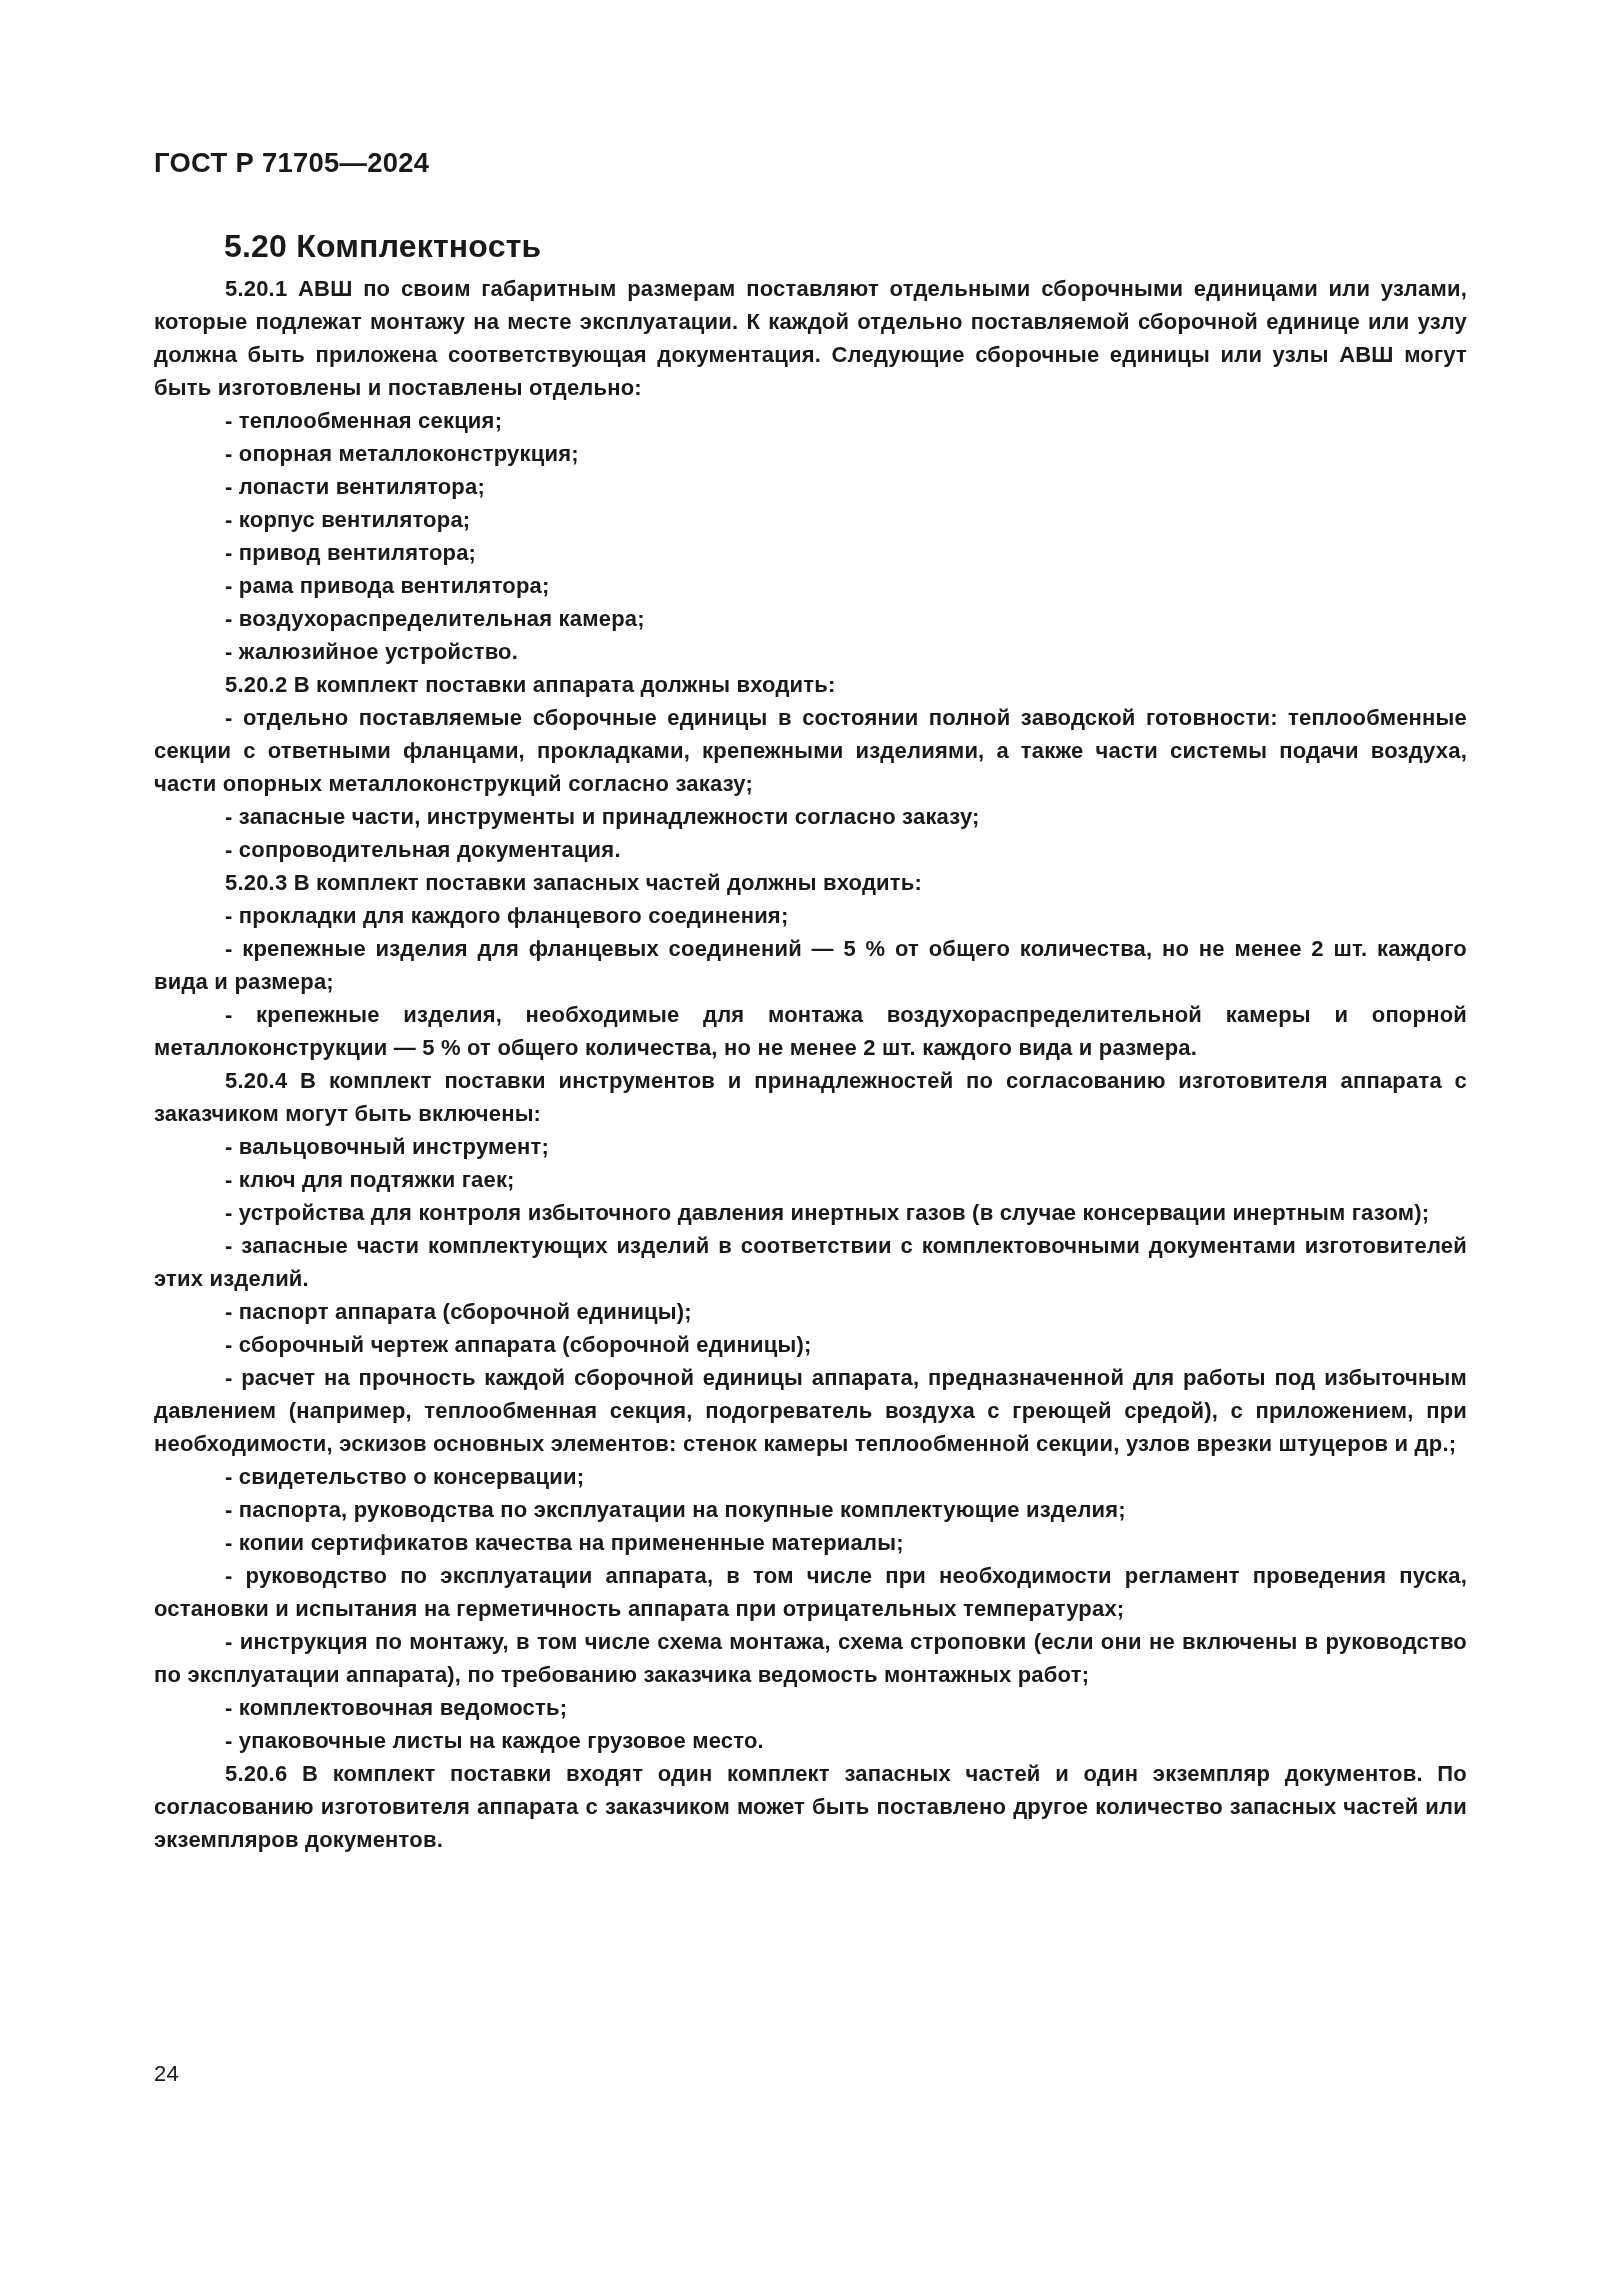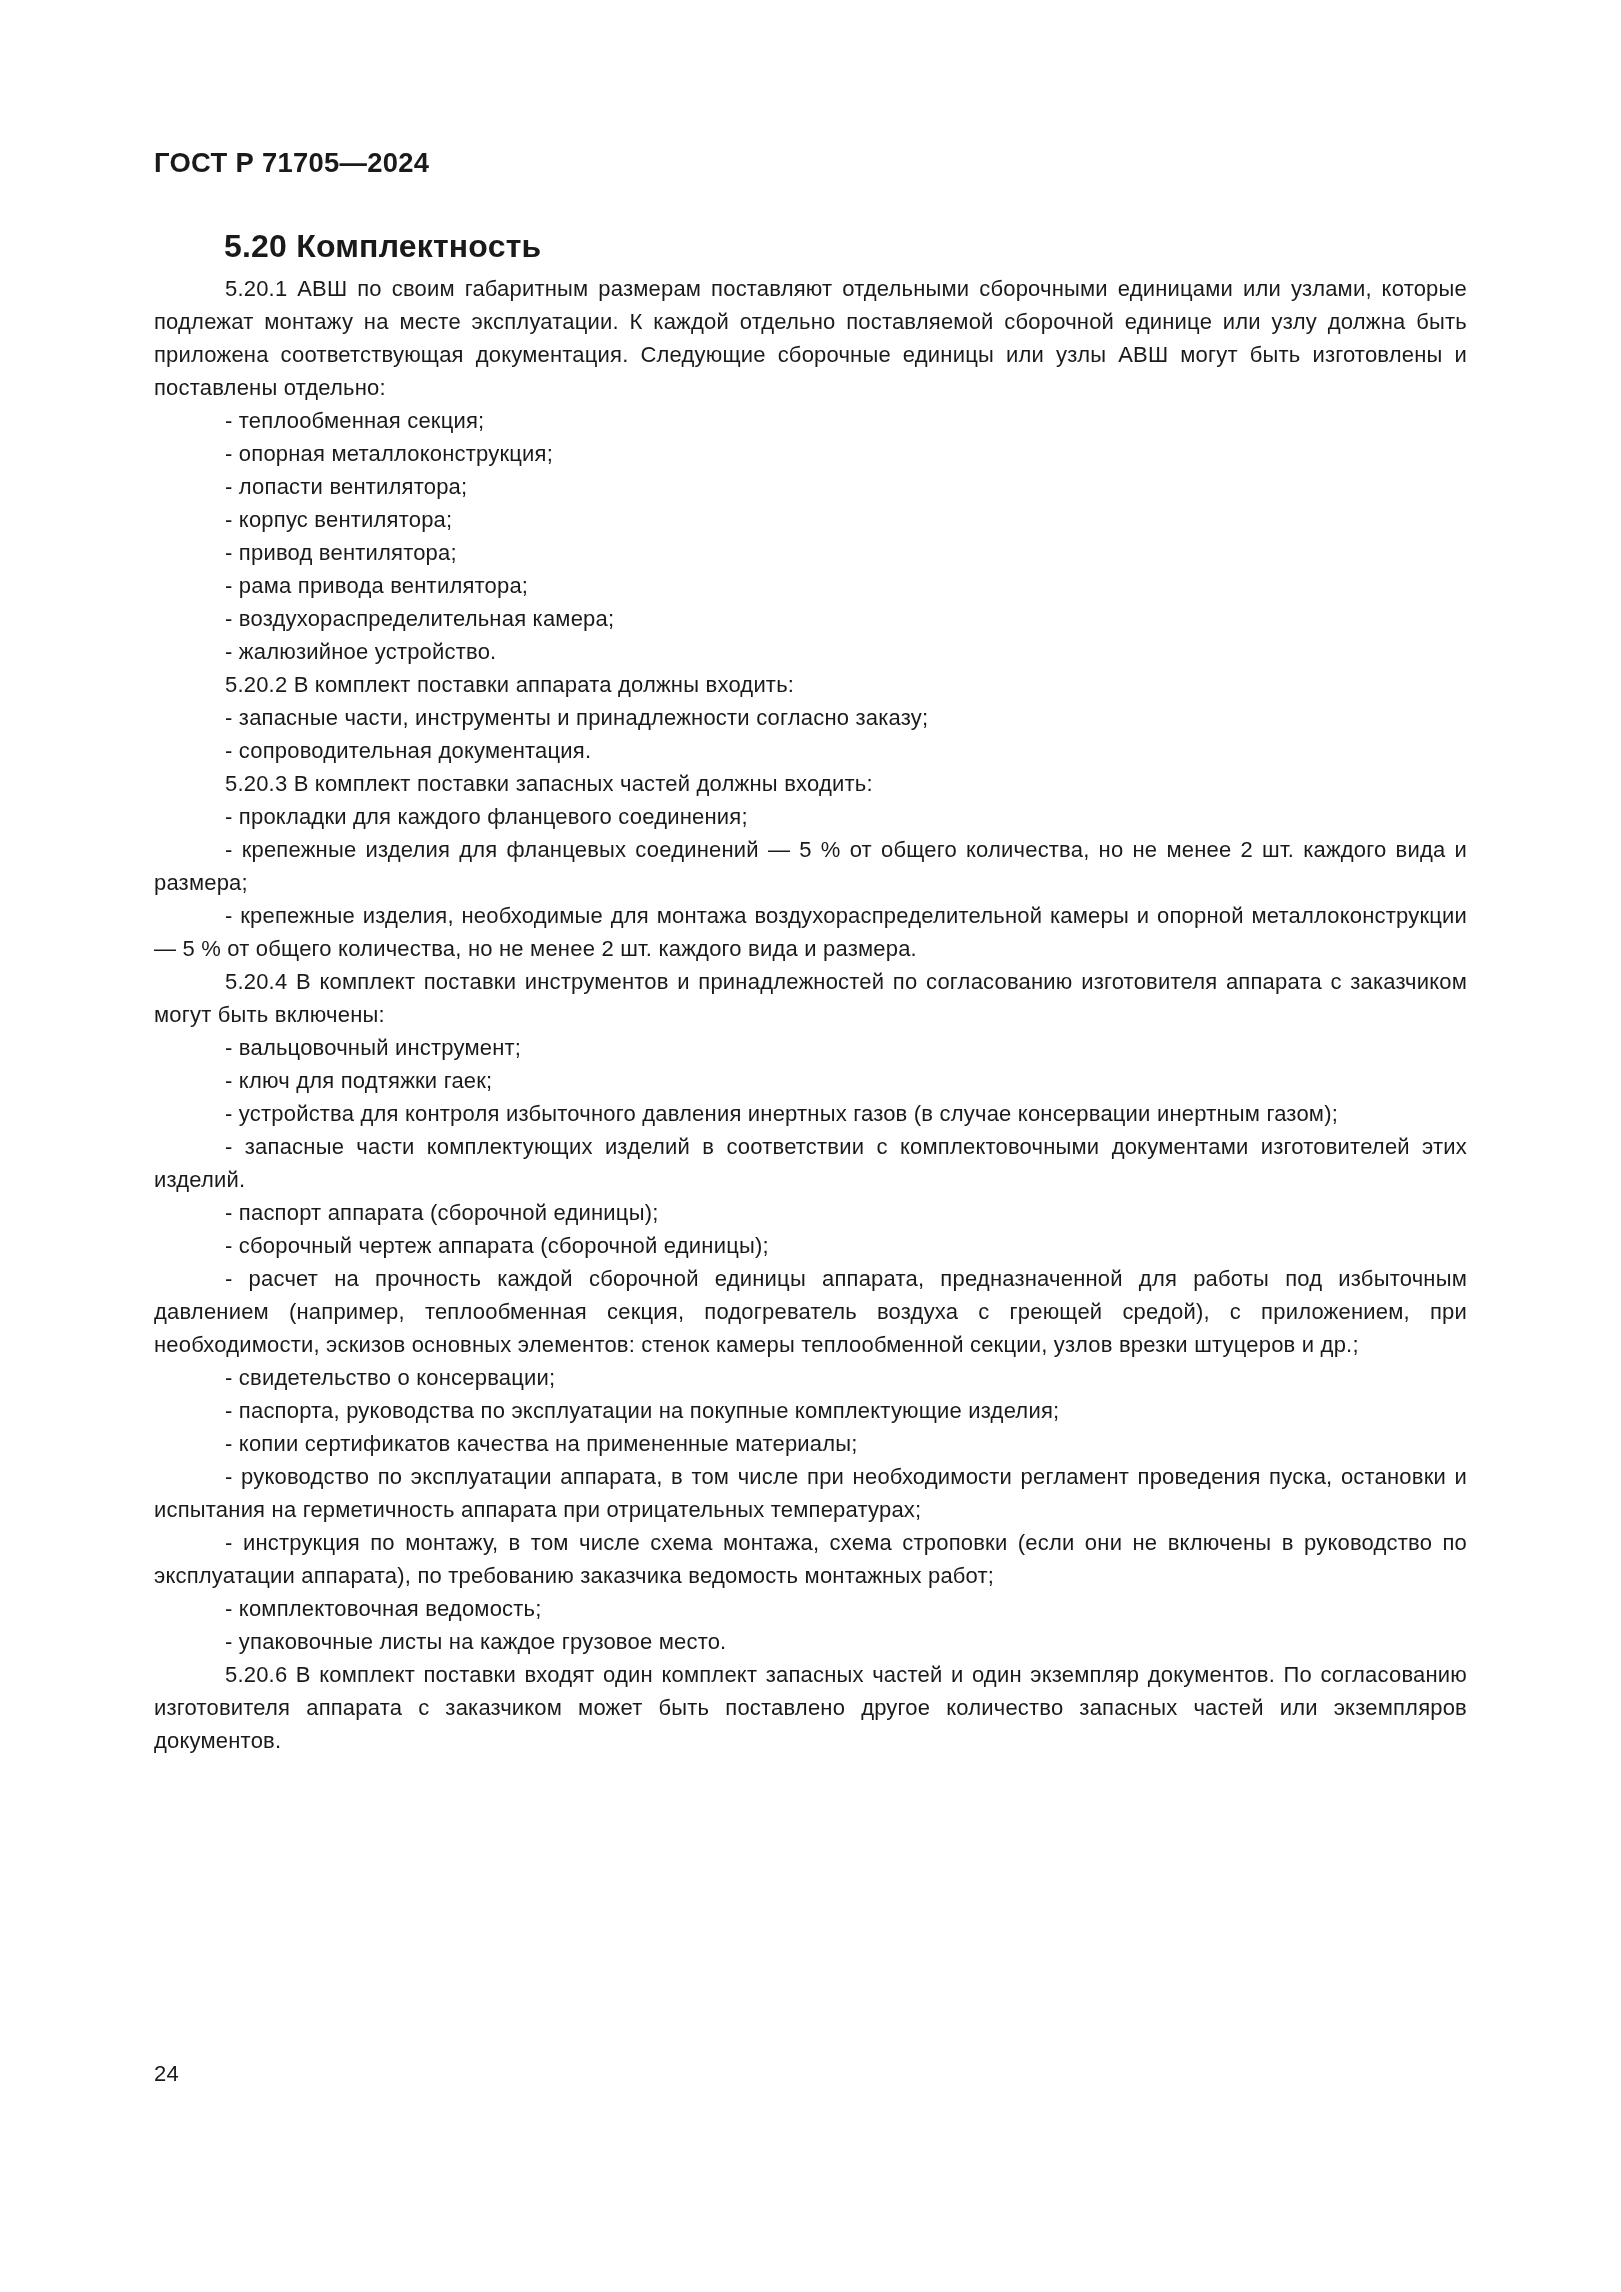--- a/index.html
+++ b/index.html
@@ -39,20 +39,21 @@
   .body-text {
     position: absolute;
     left: 154px;
     top: 272px;
     width: 1313px;
     font-size: 22px;
     line-height: 33px;
     letter-spacing: 0.2px;
     text-align: justify;
     hyphens: manual;
+    font-weight: bold;
     -webkit-hyphens: manual;
   }
   .body-text p {
     margin: 0;
     padding: 0;
     text-indent: 71px;
   }
   .page-number {
     position: absolute;
     left: 154px;
@@ -76,20 +77,21 @@
       <p>5.20.1 АВШ по своим габаритным размерам поставляют отдельными сборочными единицами или узлами, которые подлежат монтажу на месте эксплуатации. К каждой отдельно поставляемой сбороч­ной единице или узлу должна быть приложена соответствующая документация. Следующие сборочные единицы или узлы АВШ могут быть изготовлены и поставлены отдельно:</p>
       <p>- теплообменная секция;</p>
       <p>- опорная металлоконструкция;</p>
       <p>- лопасти вентилятора;</p>
       <p>- корпус вентилятора;</p>
       <p>- привод вентилятора;</p>
       <p>- рама привода вентилятора;</p>
       <p>- воздухораспределительная камера;</p>
       <p>- жалюзийное устройство.</p>
       <p>5.20.2 В комплект поставки аппарата должны входить:</p>
+      <p>- отдельно поставляемые сборочные единицы в состоянии полной заводской готовности: теплооб­менные секции с ответными фланцами, прокладками, крепежными изделиями, а также части системы подачи воздуха, части опорных металлоконструкций согласно заказу;</p>
       <p>- запасные части, инструменты и принадлежности согласно заказу;</p>
       <p>- сопроводительная документация.</p>
       <p>5.20.3 В комплект поставки запасных частей должны входить:</p>
       <p>- прокладки для каждого фланцевого соединения;</p>
       <p>- крепежные изделия для фланцевых соединений — 5 % от общего количества, но не менее 2 шт. каждого вида и размера;</p>
       <p>- крепежные изделия, необходимые для монтажа воздухораспределительной камеры и опорной металлоконструкции — 5 % от общего количества, но не менее 2 шт. каждого вида и размера.</p>
       <p>5.20.4 В комплект поставки инструментов и принадлежностей по согласованию изготовителя ап­парата с заказчиком могут быть включены:</p>
       <p>- вальцовочный инструмент;</p>
       <p>- ключ для подтяжки гаек;</p>
       <p>- устройства для контроля избыточного давления инертных газов (в случае консервации инертным газом);</p>

